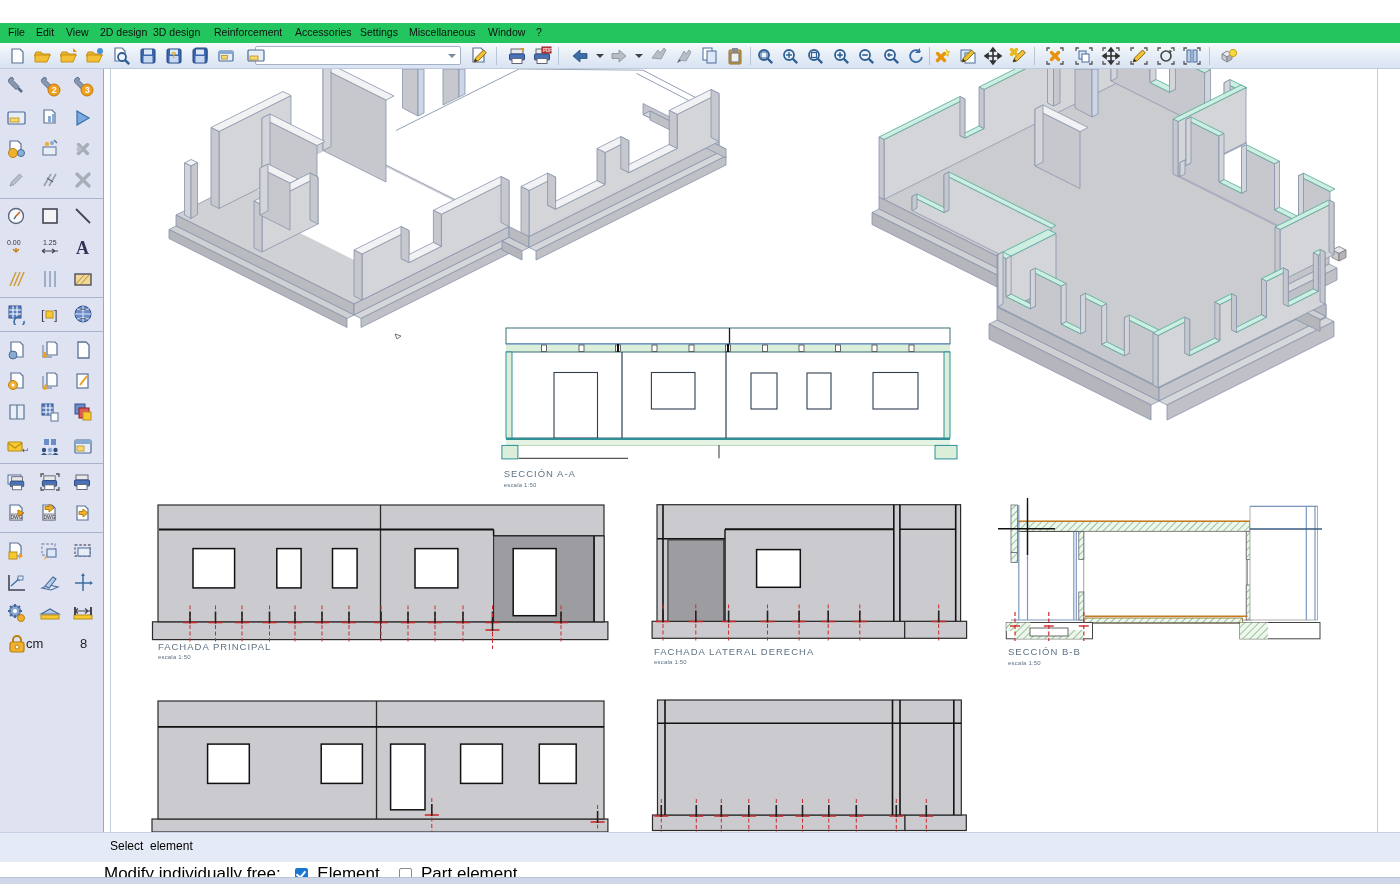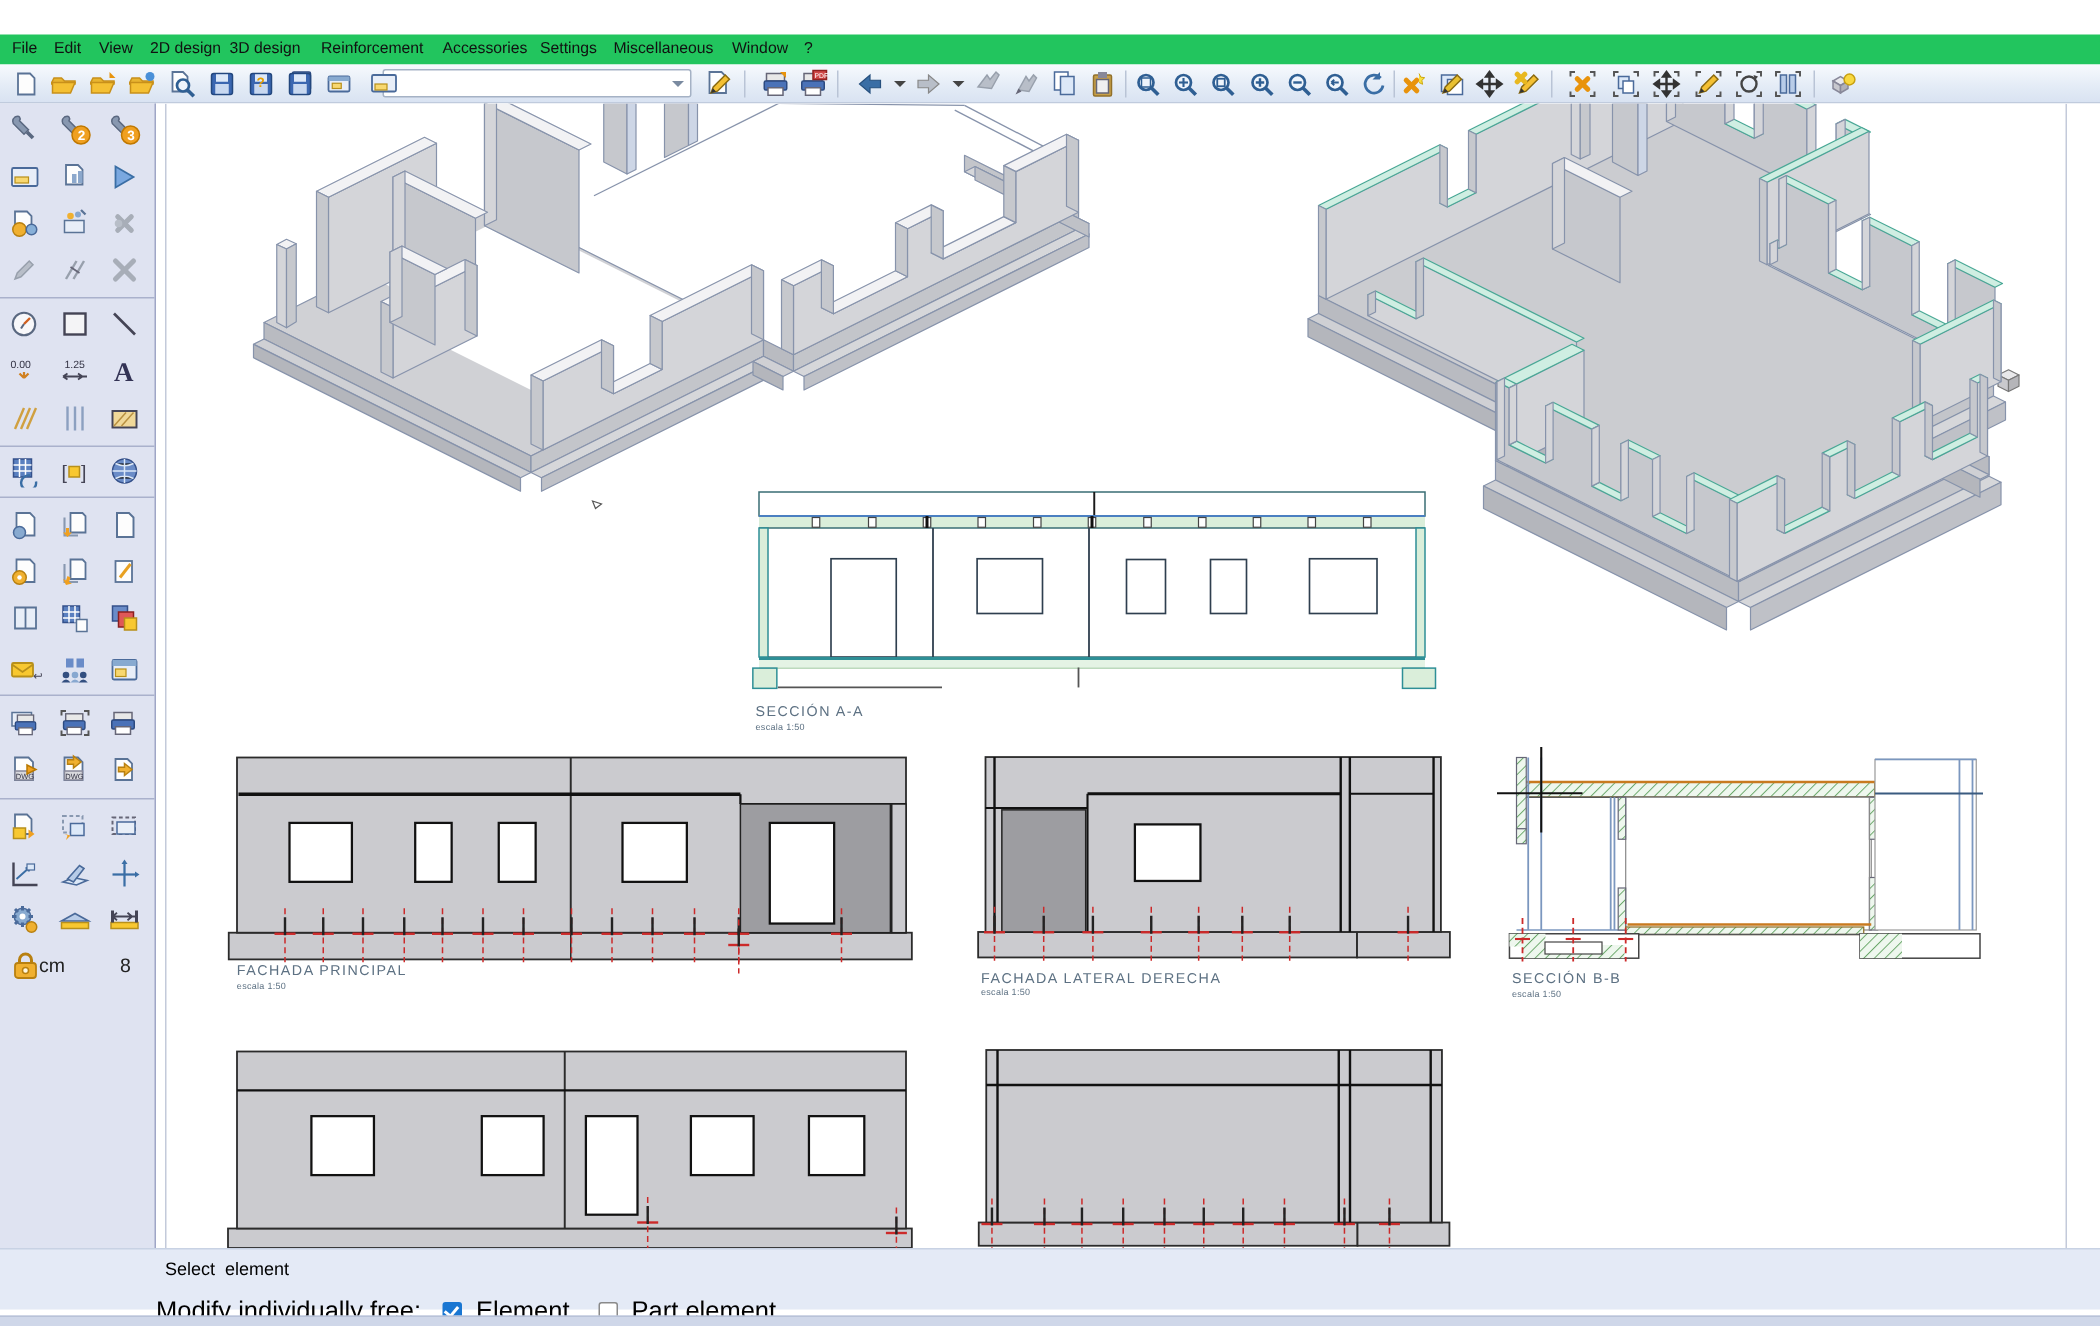--- a/index.html
+++ b/index.html
@@ -20,21 +20,21 @@
 #combo{position:absolute;left:255px;top:3px;width:206px;height:19px;background:#fff;
  border:1px solid #a5b2c5;border-radius:2px;}
 #combo .arr{position:absolute;right:4px;top:7px;width:0;height:0;border-left:4px solid transparent;
  border-right:4px solid transparent;border-top:4px solid #7a8aa0;}
 #sidebar{position:absolute;left:0;top:69px;width:104px;height:763px;background:#dfe3f1;
  border-right:1px solid #9fa6c6;}
 .sgrp{position:absolute;left:0;width:103px;border-top:1px solid #aab1cc;}
 .si{position:absolute;width:22px;height:22px;}
 #sidebar .lbl{position:absolute;font-size:12px;color:#222;}
 #canvas{position:absolute;left:104px;top:69px;width:1296px;height:763px;background:#ffffff;overflow:hidden;}
-#statusbar{position:absolute;left:0;top:832px;width:1400px;height:41px;background:#e4eaf6;
+#statusbar{position:absolute;left:0;top:832px;width:1400px;height:30px;background:#e4eaf6;
  border-top:1px solid #c8d2e4;font-size:12px;color:#000;}
 #statusbar .row1{position:absolute;left:110px;top:6px;}
 #statusbar .row2{position:absolute;left:104px;top:31px;font-size:17px;}
 #bottomstrip{position:absolute;left:0;top:877px;width:1400px;height:7px;background:#cfd7e9;
  border-top:1px solid #b8c2d8;}
 .cb{display:inline-block;width:13px;height:13px;vertical-align:-2px;border-radius:2px;}
 .cb.on{background:#1976d2;position:relative;}
 .cb.on:after{content:"";position:absolute;left:3.5px;top:1px;width:4px;height:7px;
  border:solid #fff;border-width:0 2px 2px 0;transform:rotate(40deg);}
 .cb.off{background:#fff;border:1px solid #8a8a8a;}

